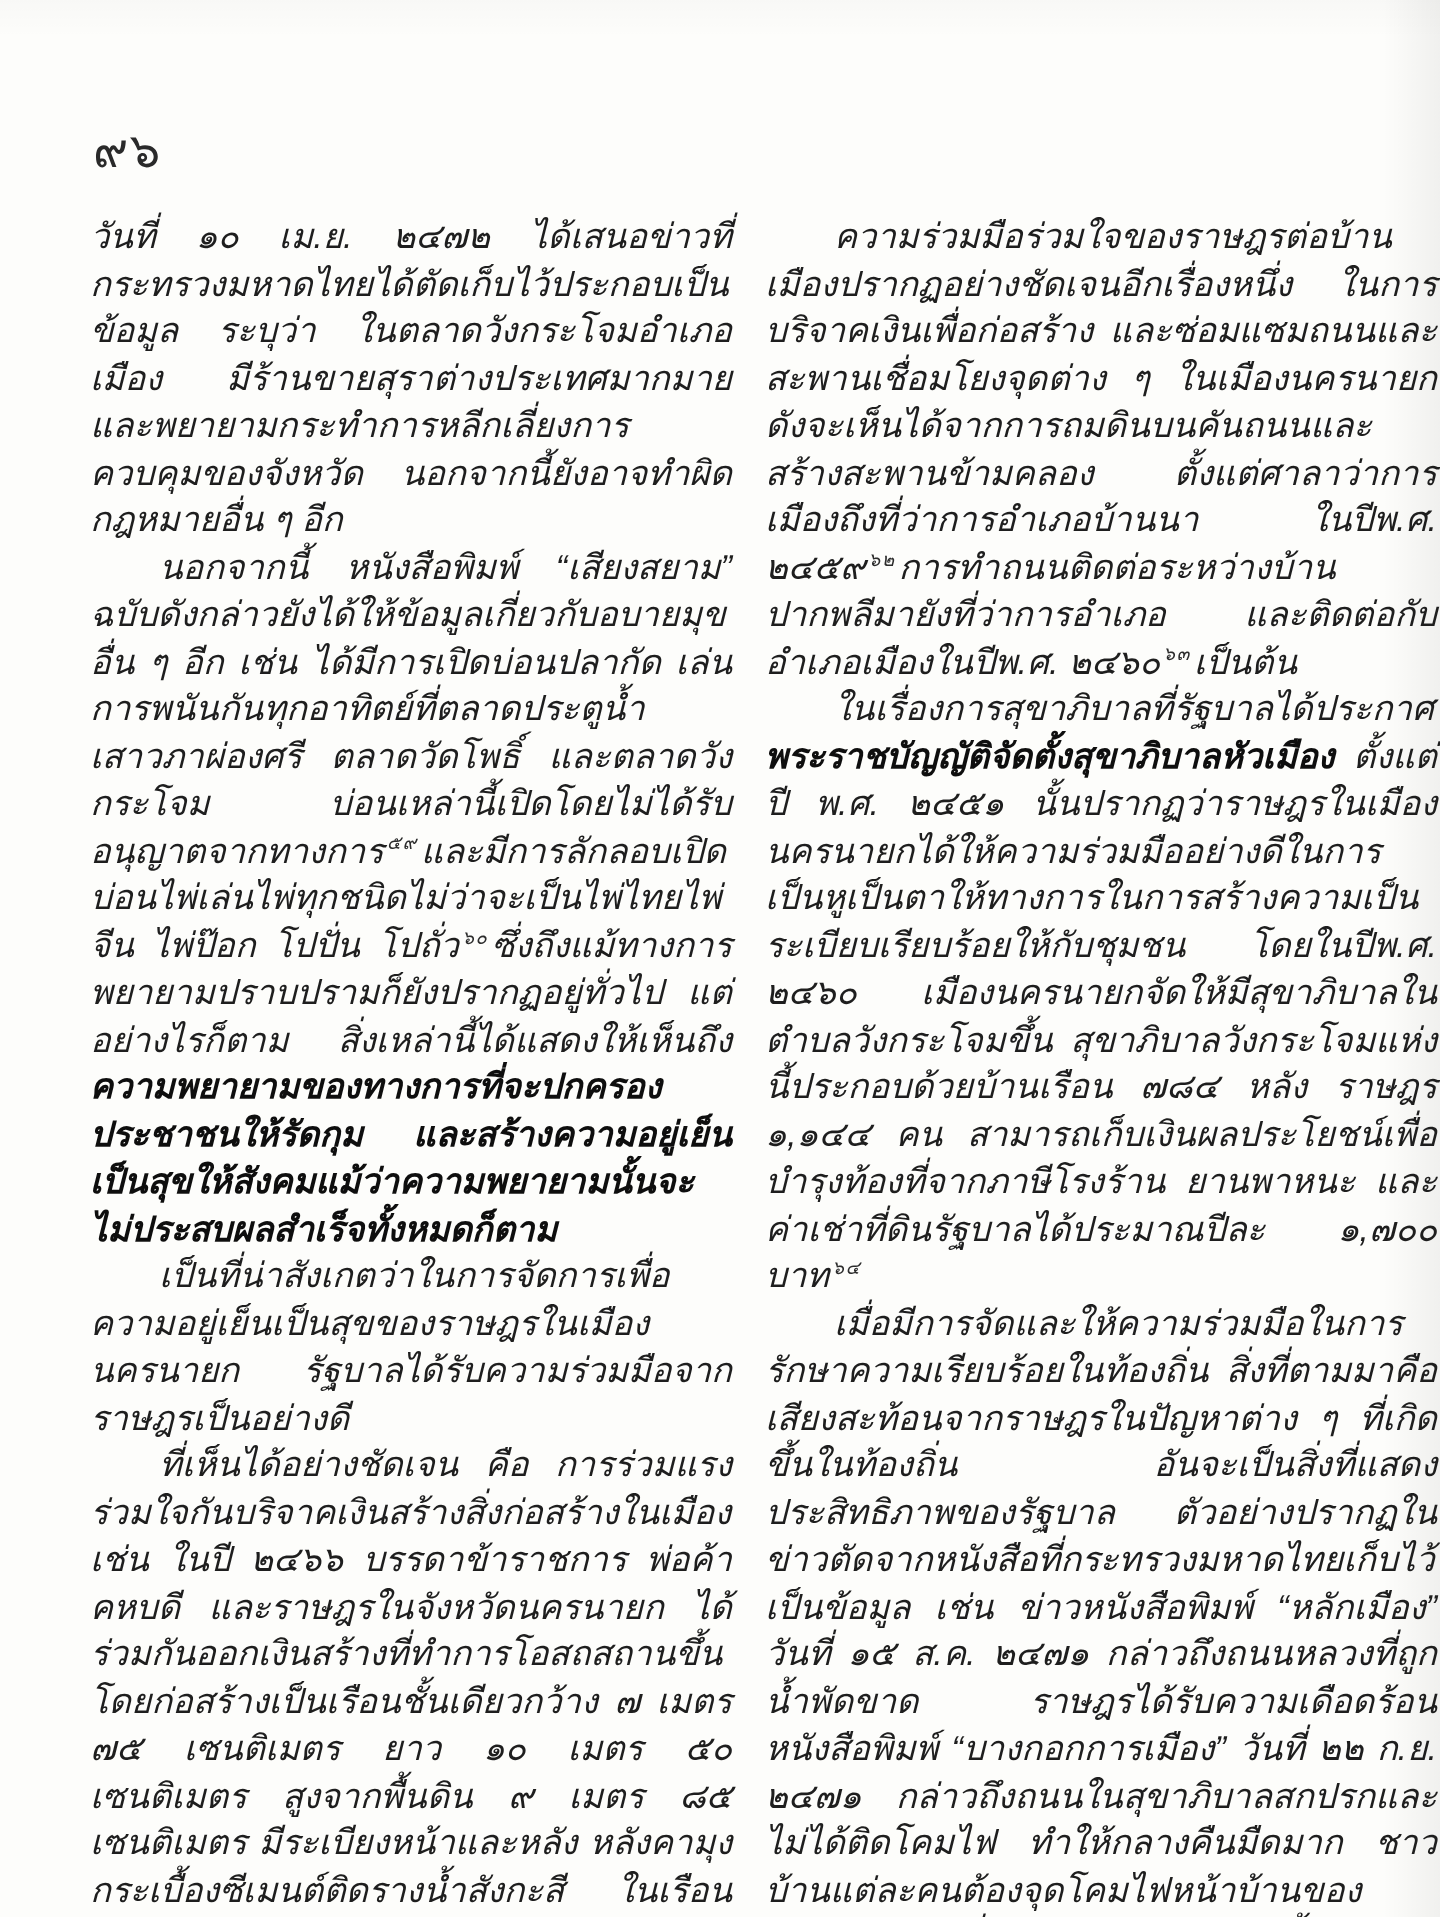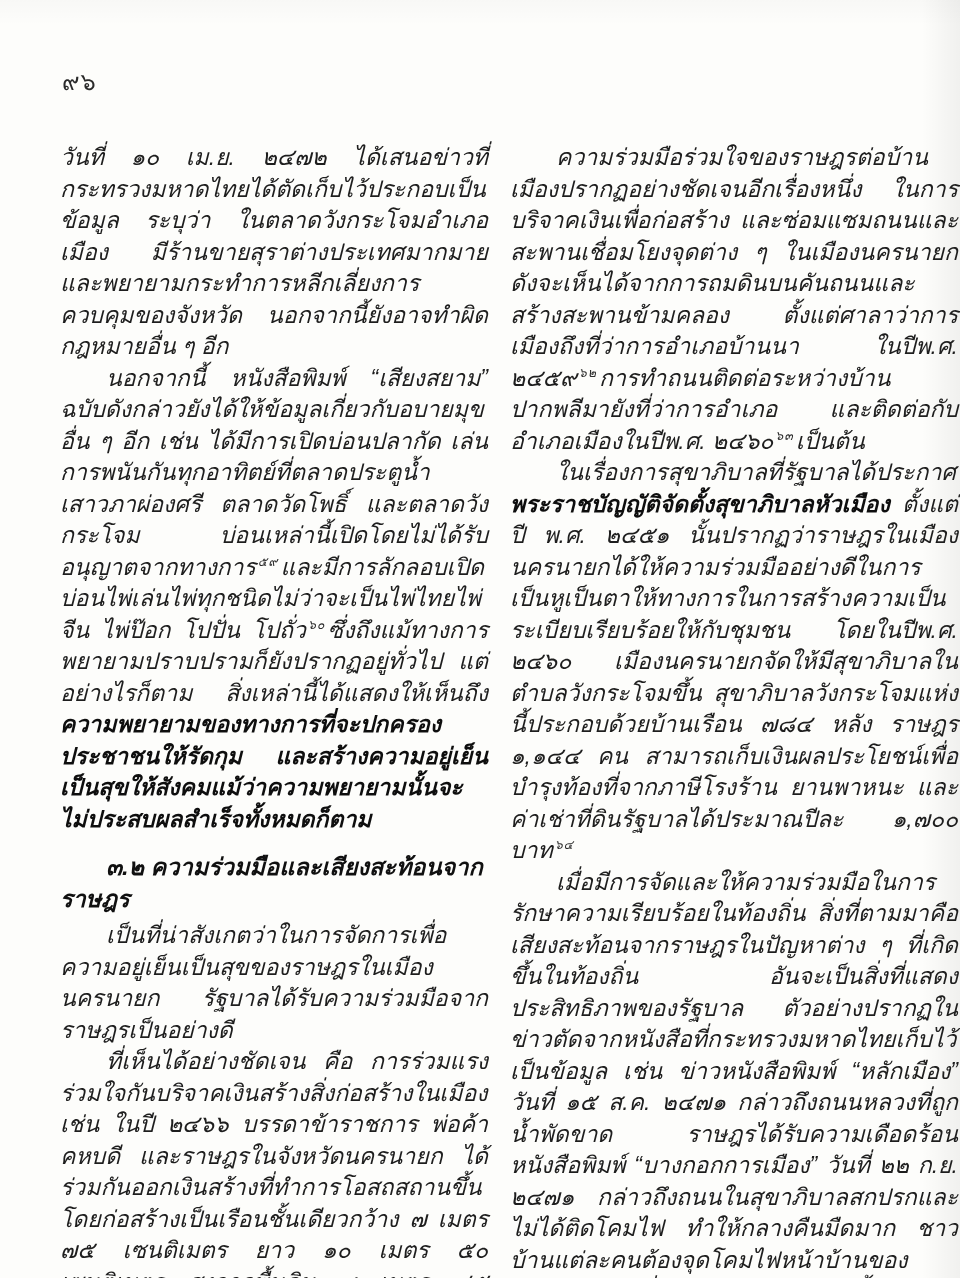--- a/index.html
+++ b/index.html
@@ -15,23 +15,23 @@
     background: #fdfdfb;
     background-image:
       linear-gradient(to right, rgba(0,0,0,0) 96%, rgba(0,0,0,0.05) 100%),
       linear-gradient(to bottom, rgba(0,0,0,0.02) 0%, rgba(0,0,0,0) 2%);
     overflow: hidden;
     font-family: "Liberation Sans", "DejaVu Sans", sans-serif;
     color: #1e1e1e;
   }
   .page-number {
     position: absolute;
-    top: 62px;
+    top: 74px;
     left: 62px;
-    font-size: 24px;
+    font-size: 32px;
     letter-spacing: 1px;
     color: #2a2a2a;
   }
   .columns {
     position: absolute;
     top: 142px;
     left: 60px;
     width: 898px;
     display: flex;
     gap: 22px;
@@ -74,21 +74,20 @@
 </head>
 <body>
 
 <div class="page">
   <div class="page-number">๙๖</div>
 
   <div class="columns">
     <div class="column left" id="col-left">
         <p class=""><span>วันที่ ๑๐ เม.ย. ๒๔๗๒ ได้เสนอข่าวที่กระทรวงมหาดไทยได้ตัดเก็บไว้ประกอบเป็นข้อมูล ระบุว่า ในตลาดวังกระโจมอำเภอเมือง มีร้านขายสุราต่างประเทศมากมาย และพยายามกระทำการหลีกเลี่ยงการควบคุมของจังหวัด นอกจากนี้ยังอาจทำผิดกฎหมายอื่น ๆ อีก</span></p>
         <p class="indent"><span>นอกจากนี้ หนังสือพิมพ์ “เสียงสยาม” ฉบับดังกล่าวยังได้ให้ข้อมูลเกี่ยวกับอบายมุขอื่น ๆ อีก เช่น ได้มีการเปิดบ่อนปลากัด เล่นการพนันกันทุกอาทิตย์ที่ตลาดประตูน้ำเสาวภาผ่องศรี ตลาดวัดโพธิ์ และตลาดวังกระโจม บ่อนเหล่านี้เปิดโดยไม่ได้รับอนุญาตจากทางการ</span><sup>๕๙</sup><span>และมีการลักลอบเปิดบ่อนไพ่เล่นไพ่ทุกชนิดไม่ว่าจะเป็นไพ่ไทยไพ่จีน ไพ่ป๊อก โปปั่น โปถั่ว</span><sup>๖๐</sup><span>ซึ่งถึงแม้ทางการพยายามปราบปรามก็ยังปรากฏอยู่ทั่วไป แต่อย่างไรก็ตาม สิ่งเหล่านี้ได้แสดงให้เห็นถึง</span><strong>ความพยายามของทางการที่จะปกครองประชาชนให้รัดกุม และสร้างความอยู่เย็นเป็นสุขให้สังคมแม้ว่าความพยายามนั้นจะไม่ประสบผลสำเร็จทั้งหมดก็ตาม</strong></p>
-        <p class="heading"><span>๓.๒ ความร่วมมือและเสียงสะท้อนจากราษฎร</span></p>
         <p class="indent"><span>เป็นที่น่าสังเกตว่าในการจัดการเพื่อความอยู่เย็นเป็นสุขของราษฎรในเมืองนครนายก รัฐบาลได้รับความร่วมมือจากราษฎรเป็นอย่างดี</span></p>
         <p class="indent"><span>ที่เห็นได้อย่างชัดเจน คือ การร่วมแรงร่วมใจกันบริจาคเงินสร้างสิ่งก่อสร้างในเมือง เช่น ในปี ๒๔๖๖ บรรดาข้าราชการ พ่อค้า คหบดี และราษฎรในจังหวัดนครนายก ได้ร่วมกันออกเงินสร้างที่ทำการโอสถสถานขึ้นโดยก่อสร้างเป็นเรือนชั้นเดียวกว้าง ๗ เมตร ๗๕ เซนติเมตร ยาว ๑๐ เมตร ๕๐ เซนติเมตร สูงจากพื้นดิน ๙ เมตร ๘๕ เซนติเมตร มีระเบียงหน้าและหลัง หลังคามุงกระเบื้องซีเมนต์ติดรางน้ำสังกะสี ในเรือนประกอบด้วยห้องผ่าตัด ห้องจำหน่ายยา ห้องทำงาน ห้องตรวจโรค ห้องอาบน้ำ ทาสีทั้งภายในและภายนอก นอกจากนี้ผู้มีฐานะดีก็ยังได้บริจาคเงินจำนวนมาก สำหรับสร้างที่พักคนไข้และเครื่องใช้สำหรับที่พักด้วย ดังเช่น นางเต่า จีนลักษณะ ได้บริจาค</span></p>
       </div>
     <div class="column right" id="col-right">
         <p class="indent"><span>ความร่วมมือร่วมใจของราษฎรต่อบ้านเมืองปรากฏอย่างชัดเจนอีกเรื่องหนึ่ง ในการบริจาคเงินเพื่อก่อสร้าง และซ่อมแซมถนนและสะพานเชื่อมโยงจุดต่าง ๆ ในเมืองนครนายก ดังจะเห็นได้จากการถมดินบนคันถนนและสร้างสะพานข้ามคลอง ตั้งแต่ศาลาว่าการเมืองถึงที่ว่าการอำเภอบ้านนา ในปีพ.ศ. ๒๔๕๙</span><sup>๖๒</sup><span>การทำถนนติดต่อระหว่างบ้านปากพลีมายังที่ว่าการอำเภอ และติดต่อกับอำเภอเมืองในปีพ.ศ. ๒๔๖๐</span><sup>๖๓</sup><span>เป็นต้น</span></p>
         <p class="indent"><span>ในเรื่องการสุขาภิบาลที่รัฐบาลได้ประกาศ</span><strong>พระราชบัญญัติจัดตั้งสุขาภิบาลหัวเมือง</strong><span> ตั้งแต่ปี พ.ศ. ๒๔๕๑ นั้นปรากฏว่าราษฎรในเมืองนครนายกได้ให้ความร่วมมืออย่างดีในการเป็นหูเป็นตาให้ทางการในการสร้างความเป็นระเบียบเรียบร้อยให้กับชุมชน โดยในปีพ.ศ. ๒๔๖๐ เมืองนครนายกจัดให้มีสุขาภิบาลในตำบลวังกระโจมขึ้น สุขาภิบาลวังกระโจมแห่งนี้ประกอบด้วยบ้านเรือน ๗๘๔ หลัง ราษฎร ๑,๑๔๔ คน สามารถเก็บเงินผลประโยชน์เพื่อบำรุงท้องที่จากภาษีโรงร้าน ยานพาหนะ และค่าเช่าที่ดินรัฐบาลได้ประมาณปีละ ๑,๗๐๐ บาท</span><sup>๖๔</sup></p>
         <p class="indent"><span>เมื่อมีการจัดและให้ความร่วมมือในการรักษาความเรียบร้อยในท้องถิ่น สิ่งที่ตามมาคือ เสียงสะท้อนจากราษฎรในปัญหาต่าง ๆ ที่เกิดขึ้นในท้องถิ่น อันจะเป็นสิ่งที่แสดงประสิทธิภาพของรัฐบาล ตัวอย่างปรากฏในข่าวตัดจากหนังสือที่กระทรวงมหาดไทยเก็บไว้เป็นข้อมูล เช่น ข่าวหนังสือพิมพ์ “หลักเมือง” วันที่ ๑๕ ส.ค. ๒๔๗๑ กล่าวถึงถนนหลวงที่ถูกน้ำพัดขาด ราษฎรได้รับความเดือดร้อน หนังสือพิมพ์ “บางกอกการเมือง” วันที่ ๒๒ ก.ย. ๒๔๗๑ กล่าวถึงถนนในสุขาภิบาลสกปรกและไม่ได้ติดโคมไฟ ทำให้กลางคืนมืดมาก ชาวบ้านแต่ละคนต้องจุดโคมไฟหน้าบ้านของตนเอง กับเรื่องเรือรับจ้างข้ามแม่น้ำเก่าทรุดโทรมมาก เกรงว่าจะเกิดอันตรายแก่ราษฎรที่ข้ามไปมา หนังสือพิมพ์ “หลักเมือง” วันที่ ๑๗ ต.ค. ๒๔๗๑ กล่าวถึงสถานที่</span></p>
       </div>
   </div>
 </div>

